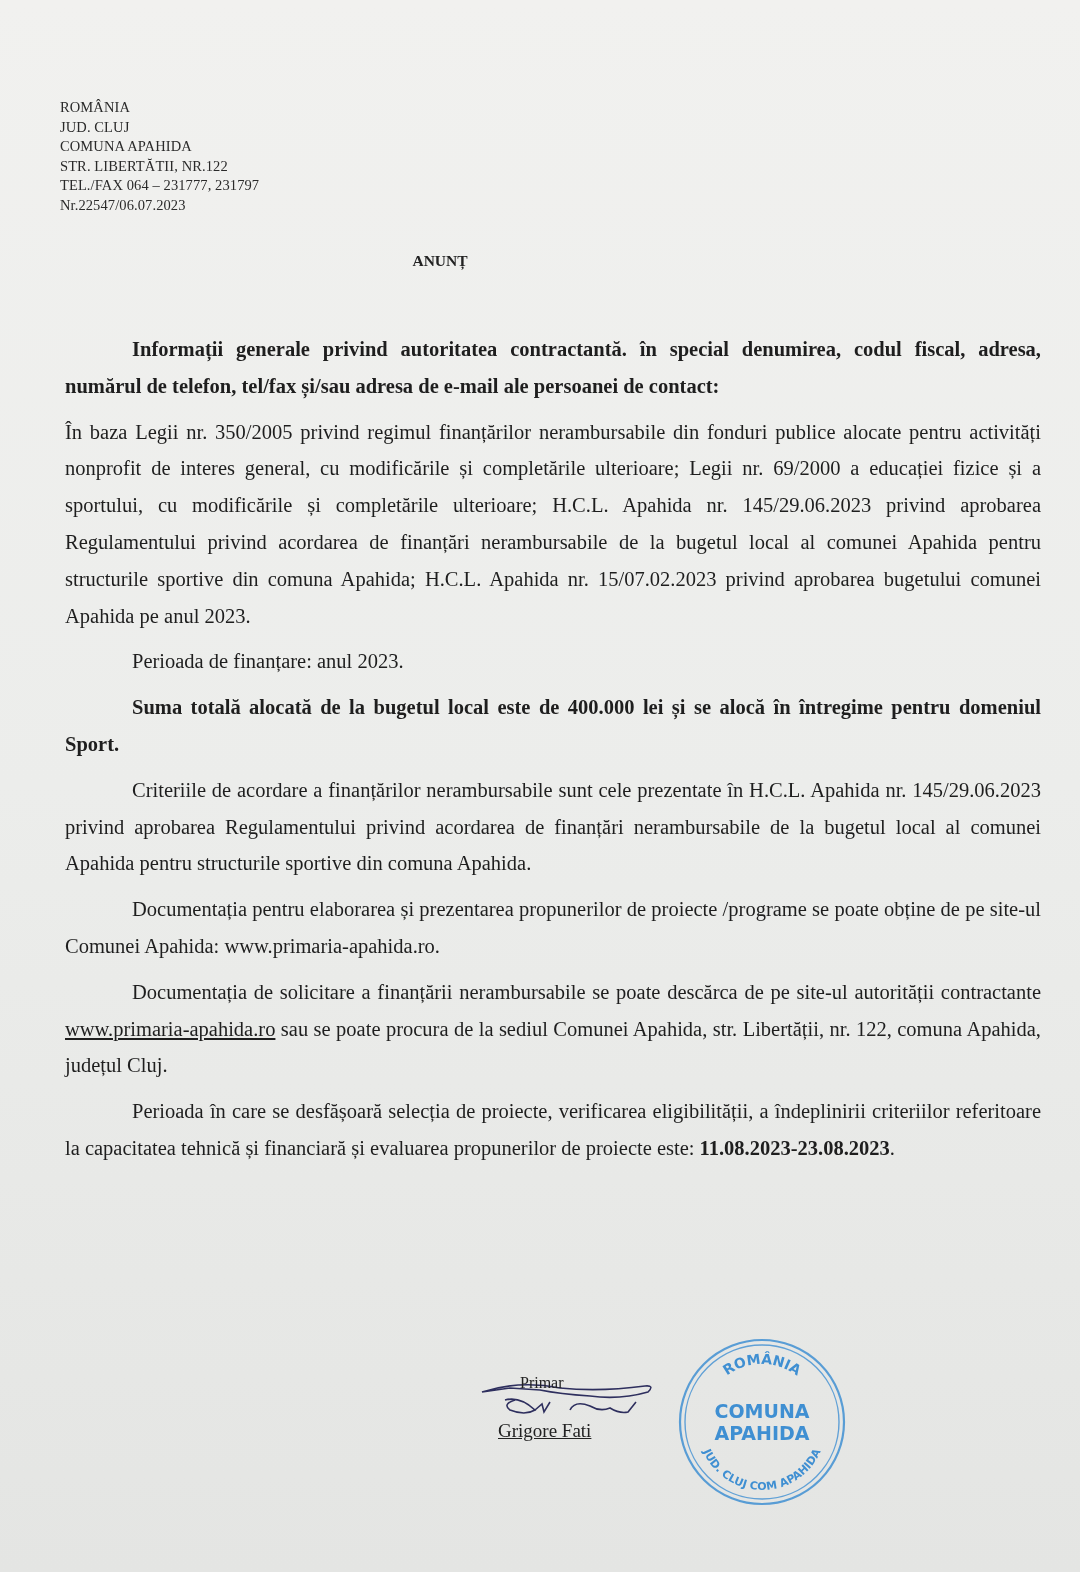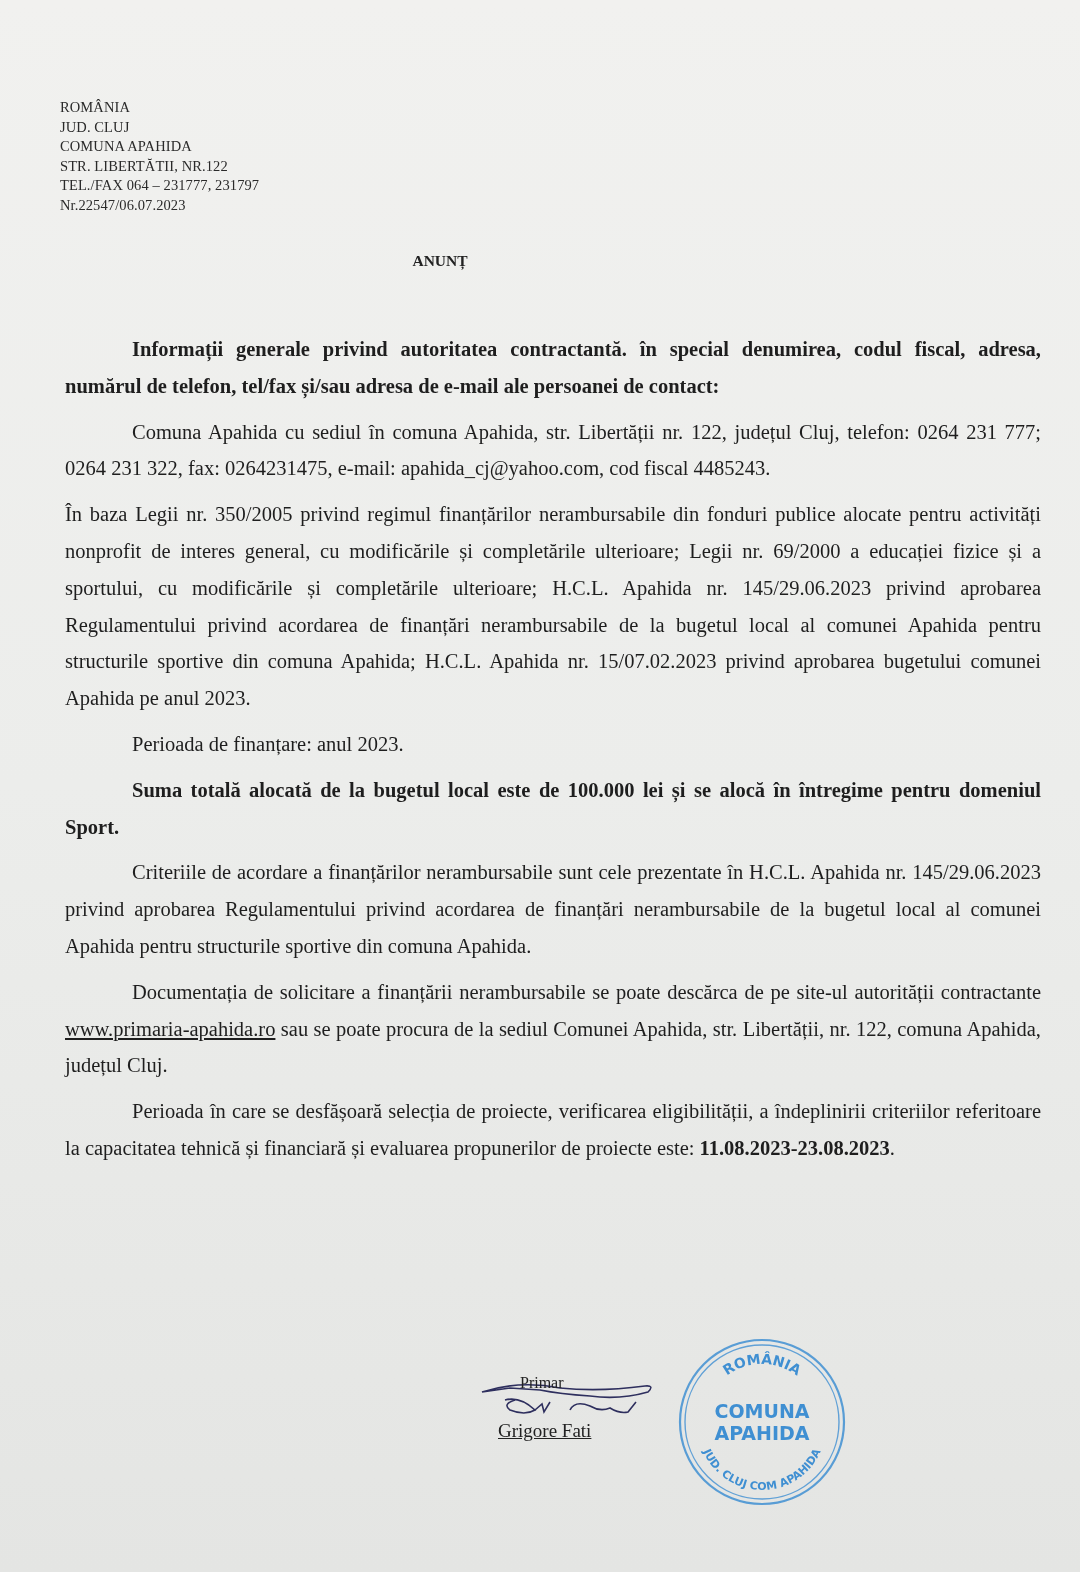--- a/index.html
+++ b/index.html
@@ -45,25 +45,25 @@
   <div>COMUNA APAHIDA</div>
   <div>STR. LIBERTĂTII, NR.122</div>
   <div>TEL./FAX 064 – 231777, 231797</div>
   <div>Nr.22547/06.07.2023</div>
 </div>
 
 <div class="title">ANUNȚ</div>
 
 <div class="body">
   <p class="indent b">Informații generale privind autoritatea contractantă. în special denumirea, codul fiscal, adresa, numărul de telefon, tel/fax și/sau adresa de e-mail ale persoanei de contact:</p>
-  <p class="indent">Comuna Apahida cu sediul în comuna Apahida, str. Libertății nr. 122, județul Cluj, telefon: 0264 231 777; 0264 231 322, fax: 0264231475, e-mail: apahida_cj@yahoo.com, cod fiscal 4485243.</p>
   <p>În baza Legii nr. 350/2005 privind regimul finanțărilor nerambursabile din fonduri publice alocate pentru activități nonprofit de interes general, cu modificările și completările ulterioare; Legii nr. 69/2000 a educației fizice și a sportului, cu modificările și completările ulterioare; H.C.L. Apahida nr. 145/29.06.2023 privind aprobarea Regulamentului privind acordarea de finanțări nerambursabile de la bugetul local al comunei Apahida pentru structurile sportive din comuna Apahida; H.C.L. Apahida nr. 15/07.02.2023 privind aprobarea bugetului comunei Apahida pe anul 2023.</p>
   <p class="indent">Perioada de finanțare: anul 2023.</p>
-  <p class="indent b">Suma totală alocată de la bugetul local este de 100.000 lei și se alocă în întregime pentru domeniul Sport.</p>
+  <p class="indent b">Suma totală alocată de la bugetul local este de 400.000 lei și se alocă în întregime pentru domeniul Sport.</p>
   <p class="indent">Criteriile de acordare a finanțărilor nerambursabile sunt cele prezentate în H.C.L. Apahida nr. 145/29.06.2023 privind aprobarea Regulamentului privind acordarea de finanțări nerambursabile de la bugetul local al comunei Apahida pentru structurile sportive din comuna Apahida.</p>
+  <p class="indent">Documentația pentru elaborarea și prezentarea propunerilor de proiecte /programe se poate obține de pe site-ul Comunei Apahida: www.primaria-apahida.ro.</p>
   <p class="indent"><span>Documentația de solicitare a finanțării nerambursabile se poate descărca de pe site-ul autorității contractante </span><span class="u">www.primaria-apahida.ro</span><span> sau se poate procura de la sediul Comunei Apahida, str. Libertății, nr. 122, comuna Apahida, județul Cluj.</span></p>
   <p class="indent" style="margin-top:4px;"><span>Perioada în care se desfășoară selecția de proiecte, verificarea eligibilității, a îndeplinirii criteriilor referitoare la capacitatea tehnică și financiară și evaluarea propunerilor de proiecte este: </span><span class="b">11.08.2023-23.08.2023</span><span>.</span></p>
 </div>
 
 <div class="sig">
   <svg width="180" height="80">
     <path d="M2 22 Q 40 10 80 18 Q 120 22 165 16 Q 175 15 168 22 Q 140 30 110 26 Q 80 24 60 20 L 30 18 Z" fill="none" stroke="#2e2f5e" stroke-width="1.6"></path>
     <path d="M25 30 Q 40 26 55 40 Q 45 46 30 40 Q 22 34 35 30" fill="none" stroke="#2e2f5e" stroke-width="1.6"></path>
     <path d="M55 40 L 62 34 L 64 42 L 70 32" fill="none" stroke="#2e2f5e" stroke-width="1.6"></path>
     <path d="M90 40 Q 95 30 110 36 Q 120 42 130 38 Q 140 44 148 42 L 156 32" fill="none" stroke="#2e2f5e" stroke-width="1.6"></path>

